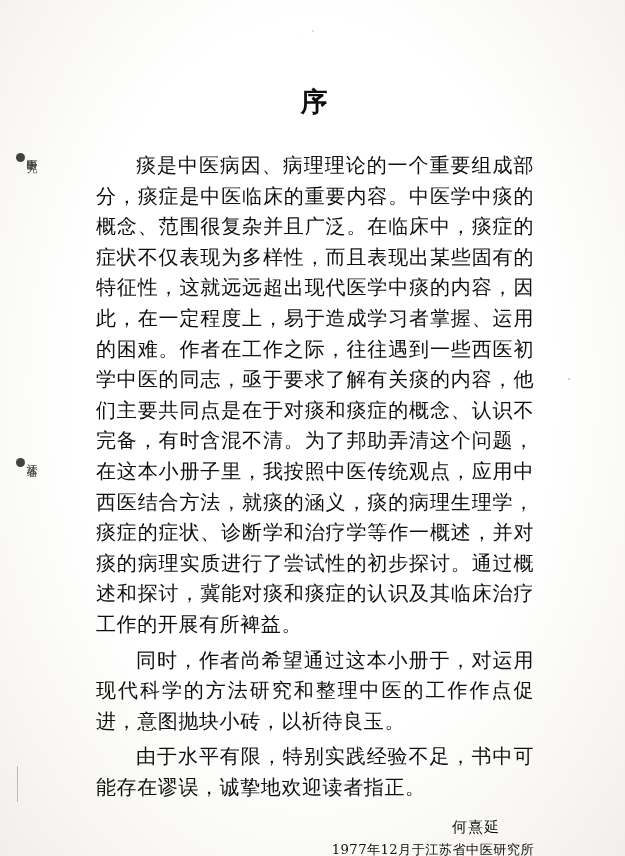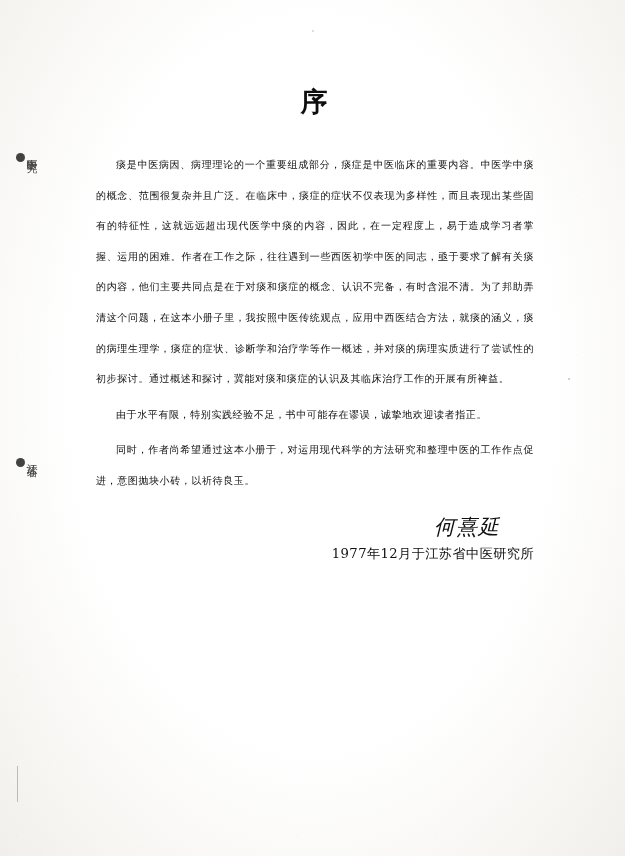--- a/index.html
+++ b/index.html
@@ -51,41 +51,40 @@
     font-family: "DejaVu Serif", serif;
     font-size: 27px;
     font-weight: 700;
     letter-spacing: 2px;
     margin: 0 0 30px 0;
     color: #0d0d0d;
   }
 
   .para {
     font-family: "DejaVu Serif", serif;
-    font-size: 10px;
+    font-size: 20px;
     line-height: 30.6px;
     text-align: justify;
     text-justify: inter-ideograph;
     letter-spacing: 0.6px;
     margin: 0 0 5px 0;
     text-indent: 2em;
     color: #0f0f0f;
   }
 
   .signature-block {
     margin-top: 16px;
     text-align: right;
     font-family: "DejaVu Serif", serif;
     color: #0f0f0f;
   }
   .sign-name {
-    font-size: 21px;
+    font-size: 15px;
     letter-spacing: 1px;
     margin: 0 34px 4px 0;
-    font-style: italic;
   }
   .sign-date {
     font-size: 13.2px;
     letter-spacing: 0.4px;
     margin: 0 0 0 0;
   }
 
   
   .seal {
     position: absolute;
@@ -161,21 +160,21 @@
   </div>
 
   <div class="mark mark-left-line"></div>
   <div class="mark mark-right-dot"></div>
   <div class="mark mark-top-dot"></div>
 
   <div class="content">
     <h1 class="doc-title">序</h1>
 
     <p class="para">痰是中医病因、病理理论的一个重要组成部分，痰症是中医临床的重要内容。中医学中痰的概念、范围很复杂并且广泛。在临床中，痰症的症状不仅表现为多样性，而且表现出某些固有的特征性，这就远远超出现代医学中痰的内容，因此，在一定程度上，易于造成学习者掌握、运用的困难。作者在工作之际，往往遇到一些西医初学中医的同志，亟于要求了解有关痰的内容，他们主要共同点是在于对痰和痰症的概念、认识不完备，有时含混不清。为了邦助弄清这个问题，在这本小册子里，我按照中医传统观点，应用中西医结合方法，就痰的涵义，痰的病理生理学，痰症的症状、诊断学和治疗学等作一概述，并对痰的病理实质进行了尝试性的初步探讨。通过概述和探讨，冀能对痰和痰症的认识及其临床治疗工作的开展有所裨益。</p>
+    <p class="para">同时，作者尚希望通过这本小册于，对运用现代科学的方法研究和整理中医的工作作点促进，意图抛块小砖，以祈待良玉。</p>
     <p class="para">由于水平有限，特别实践经验不足，书中可能存在谬误，诚挚地欢迎读者指正。</p>
-    <p class="para">同时，作者尚希望通过这本小册于，对运用现代科学的方法研究和整理中医的工作作点促进，意图抛块小砖，以祈待良玉。</p>
 
     <div class="signature-block">
       <div class="sign-name">何熹延</div>
       <div class="sign-date">1977年12月于江苏省中医研究所</div>
     </div>
   </div>
 </div>
 
 </body></html>

